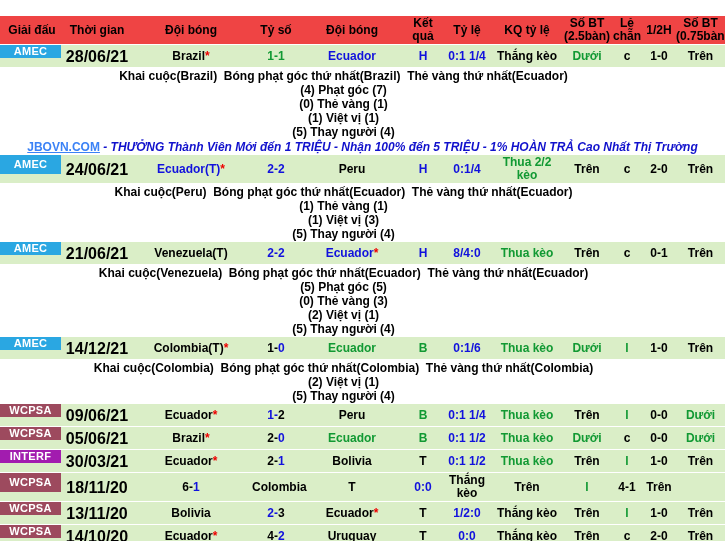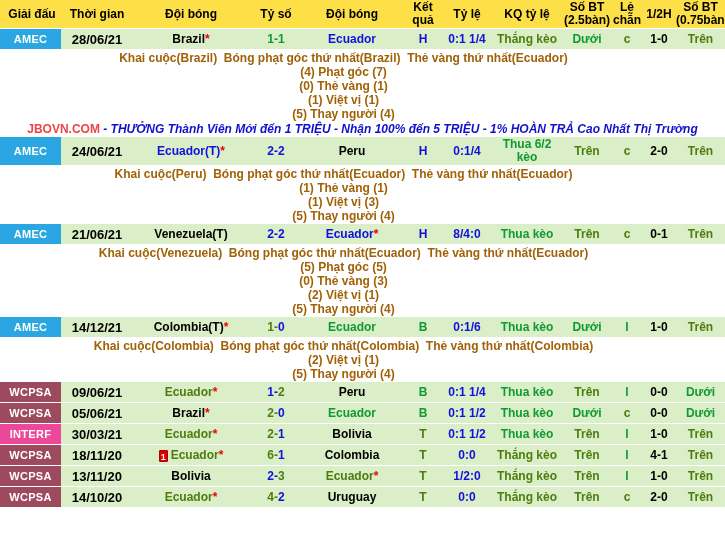--- a/index.html
+++ b/index.html
@@ -7,52 +7,52 @@
     width:725px;height:541px;overflow:hidden;
     font-family:"Liberation Sans",sans-serif;
     font-weight:bold;font-size:12px;color:#000;
   }
   .grid{
     display:grid;
     grid-template-columns:64px 66px 122px 48px 104px 38px 50px 70px 50px 30px 34px 49px;
     align-items:center;
   }
   
-  .header-row{min-height:28px;background:#fde047;border-bottom:1px solid #fff;}
+  .header-row{min-height:28px;background:#ef4444;border-bottom:1px solid #fff;margin-top:16px;}
   .hcell{text-align:center;line-height:13px;padding:1px 0;color:#000;}
   
   .match-row{background:#daeec7;min-height:20px;border-bottom:1px solid #fff;line-height:13px;}
   .cell{text-align:center;padding:1px 0;}
-  .c-league{height:100%;padding:0 3px 0 0;box-sizing:border-box;align-self:stretch;}
+  .c-league{height:100%;padding:0 3px 9px 0;box-sizing:border-box;align-self:stretch;}
   .badge{
     display:flex;align-items:center;justify-content:center;
     height:100%;width:100%;color:#fff;font-size:11px;letter-spacing:.3px;
   }
-  .c-date{font-size:13px;}
-  .t-red{color:#4d7c0f;}
+  .c-date{font-size:16px;}
+  .t-red{color:#000000;}
   .t-green{color:#119933;}
   .t-blue{color:#1111dd;}
   .t-black{color:#000;}
   .star{color:#ee0000;}
   .redcard{
     display:inline-block;width:9px;height:12px;background:#e00000;color:#fff;
     font-size:9px;line-height:12px;text-align:center;border-radius:1px;
     vertical-align:-1px;margin-right:3px;border:1px solid #b00000;box-sizing:border-box;
   }
   
   .detail-block{background:#fff;padding:1px 0;}
   .detail-line{
     width:725px;box-sizing:border-box;padding-right:38px;
-    text-align:center;line-height:14px;white-space:pre-wrap;color:#a16207;
+    text-align:center;line-height:14px;white-space:pre-wrap;color:#000000;
   }
   
   .ad-line{
     background:#fff;text-align:center;line-height:15px;color:#1111cc;
   }
-  .ad-line a{color:#ef4444;cursor:pointer;}
+  .ad-line a{color:#3b82f6;text-decoration:underline;cursor:pointer;}
   .ad-line span{white-space:pre-wrap;font-style:italic;}
 </style>
 </head>
 <body>
 
 <div class="grid header-row">
   <div class="hcell">Giải đấu</div>
   <div class="hcell">Thời gian</div>
   <div class="hcell">Đội bóng</div>
   <div class="hcell">Tỷ số</div>
@@ -109,21 +109,21 @@
       <span class="t-blue">Ecuador(T)</span><span class="star">*</span>
     </div>
     <div class="cell">
       <span class="t-blue">2</span><span class="t-blue">-</span><span class="t-blue">2</span>
     </div>
     <div class="cell">
       <span class="t-black">Peru</span>
     </div>
     <div class="cell t-blue">H</div>
     <div class="cell t-blue">0:1/4</div>
-    <div class="cell t-green">Thua 6/2 kèo</div>
+    <div class="cell t-green">Thua 2/2 kèo</div>
     <div class="cell t-red">Trên</div>
     <div class="cell t-red">c</div>
     <div class="cell">2-0</div>
     <div class="cell t-red">Trên</div>
   </div>
 
   <div class="detail-block">
       <div class="detail-line">Khai cuộc(Peru)  Bóng phạt góc thứ nhất(Ecuador)  Thẻ vàng thứ nhất(Ecuador)</div>
       <div class="detail-line">(1) Thẻ vàng (1)</div>
       <div class="detail-line">(1) Việt vị (3)</div>
@@ -231,21 +231,21 @@
     <div class="cell t-blue">0:1 1/2</div>
     <div class="cell t-green">Thua kèo</div>
     <div class="cell t-green">Dưới</div>
     <div class="cell t-red">c</div>
     <div class="cell">0-0</div>
     <div class="cell t-green">Dưới</div>
   </div>
 
   <div class="grid match-row">
     <div class="cell c-league">
-      <span class="badge" style="background: #ec4899;">INTERF</span>
+      <span class="badge" style="background: #a21caf;">INTERF</span>
     </div>
     <div class="cell c-date">30/03/21</div>
     <div class="cell">
       <span class="t-red">Ecuador</span><span class="star">*</span>
     </div>
     <div class="cell">
       <span class="t-red">2</span><span class="t-red">-</span><span class="t-blue">1</span>
     </div>
     <div class="cell">
       <span class="t-black">Bolivia</span>
@@ -257,23 +257,20 @@
     <div class="cell t-green">l</div>
     <div class="cell">1-0</div>
     <div class="cell t-red">Trên</div>
   </div>
 
   <div class="grid match-row">
     <div class="cell c-league">
       <span class="badge" style="background: rgb(157, 74, 94);">WCPSA</span>
     </div>
     <div class="cell c-date">18/11/20</div>
-    <div class="cell">
-      <span class="redcard">1</span><span class="t-red">Ecuador</span><span class="star">*</span>
-    </div>
     <div class="cell">
       <span class="t-red">6</span><span class="t-red">-</span><span class="t-blue">1</span>
     </div>
     <div class="cell">
       <span class="t-black">Colombia</span>
     </div>
     <div class="cell t-red">T</div>
     <div class="cell t-blue">0:0</div>
     <div class="cell t-red">Thắng kèo</div>
     <div class="cell t-red">Trên</div>

